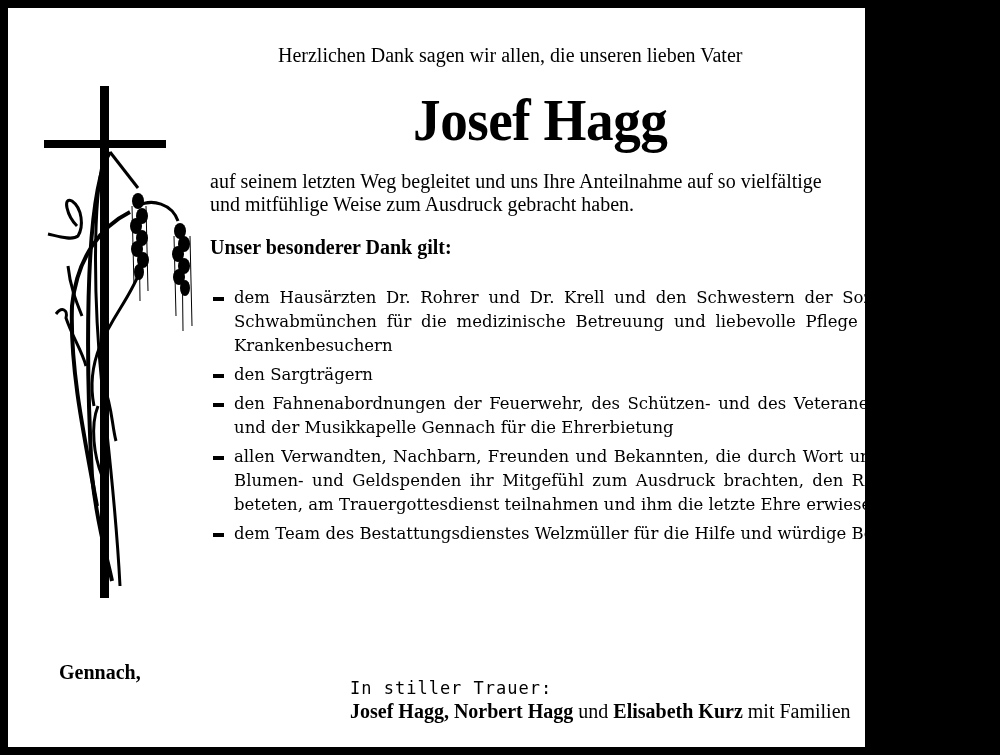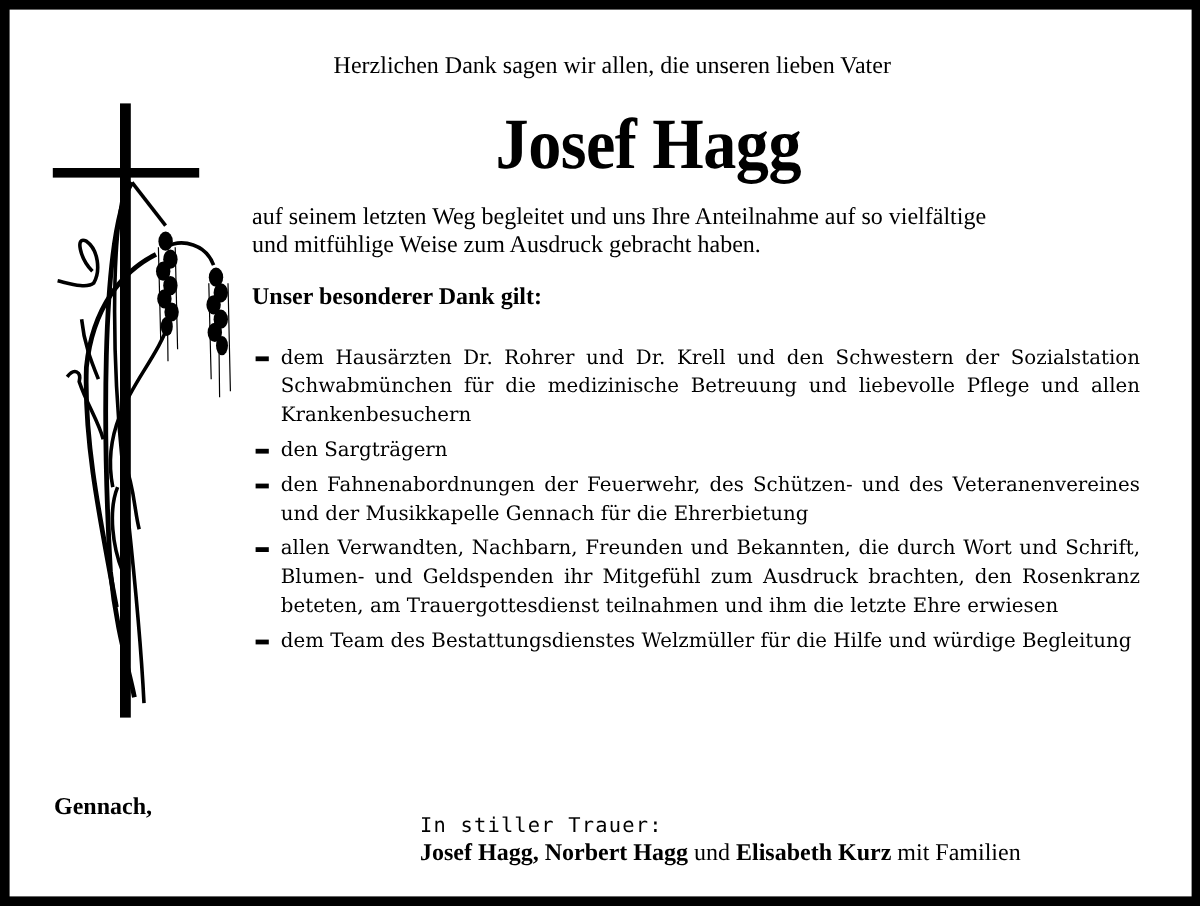--- a/index.html
+++ b/index.html
@@ -6,21 +6,21 @@
   body {
     width: 1000px; height: 755px;
     background: #000;
     font-family: "DejaVu Serif", "Liberation Serif", serif;
     color: #000;
     overflow: hidden;
   }
   .card {
     position: absolute;
     left: 8px; top: 8px;
-    width: 985px; height: 739px;
+    width: 857px; height: 739px;
     background: #fff;
   }
   .abs { position: absolute; }
   .intro-wrap { position:absolute; left: 270px; top: 36px; width: 600px; }
   .name {
     left: 405px; top: 78px;
     font-family: "Liberation Serif", serif;
     font-weight: bold;
     font-size: 60px;
     letter-spacing: -0.5px;
@@ -46,21 +46,21 @@
     font-size: 16.5px;
     line-height: 24px;
   }
   .item { position: relative; padding-left: 24px; margin-bottom: 5px; }
   .dash {
     position: absolute; left: 3px; top: 11px;
     width: 11px; height: 4px; background: #000;
   }
   .item-text { display:block; text-align: justify; text-align-last: left; }
   .sign-place {
-    left: 37px; top: 653px;
+    left: 51px; top: 653px;
     font-family: "Liberation Serif", serif;
     font-size: 20px; line-height: 23px;
   }
   .sign-place .b { font-weight: bold; }
   .sign-names {
     left: 342px; top: 653px;
     font-family: "Liberation Serif", serif;
     font-size: 20px; line-height: 23px;
   }
   .mourn { font-family: "DejaVu Sans Mono", "Liberation Mono", monospace; font-size: 17px; letter-spacing: 1px; margin-top: 16px; }

